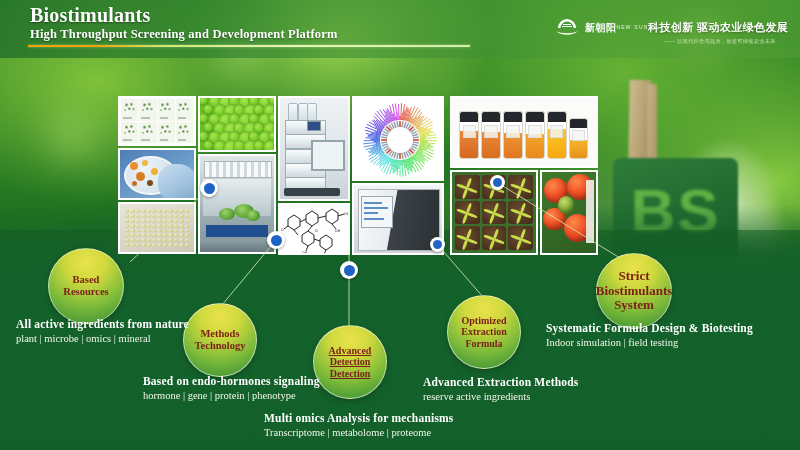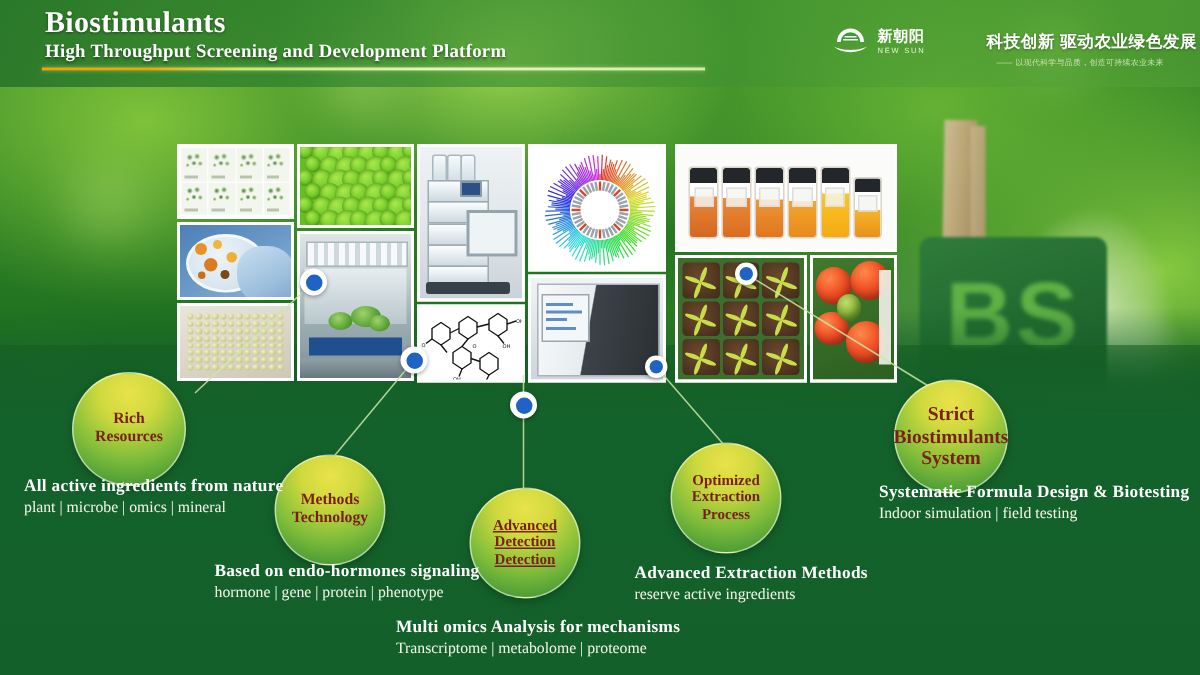--- a/index.html
+++ b/index.html
@@ -98,26 +98,26 @@
   }
   .hdr-rule{
     position:absolute;left:28px;top:45px;width:442px;height:2px;
     background:linear-gradient(90deg,#f0a500 0%,#f0a500 16%,#cfe86a 30%,#e8f6b4 60%,#d6eda0 100%);
     box-shadow:0 0 3px rgba(255,255,255,.4);
   }
 
   
   .brand{position:absolute;left:554px;top:16px;display:flex;align-items:center;gap:5px;}
   .brand-mark{width:26px;height:24px;position:relative;}
-  .brand-name{display:flex;flex-direction:column;line-height:1;}
+  .brand-name{display:flex;flex-direction:row;line-height:1;}
   .brand-cn{font-family:"Liberation Sans",sans-serif;font-size:10px;color:#ffffff;font-weight:bold;letter-spacing:.5px;}
   .brand-en{font-family:"Liberation Sans",sans-serif;font-size:5px;color:#e6f3d8;letter-spacing:1.2px;margin-top:2px;}
 
   .slogan{
-    position:absolute;left:648px;top:20px;width:150px;text-align:right;
+    position:absolute;left:648px;top:20px;width:150px;text-align:left;
     font-family:"Liberation Sans",sans-serif;font-weight:bold;
     font-size:11px;color:#ffffff;letter-spacing:.4px;
     text-shadow:0 1px 2px rgba(0,0,0,.35);
   }
   .slogan-sub{
     position:absolute;left:640px;top:38px;width:160px;text-align:center;
     font-family:"Liberation Sans",sans-serif;
     font-size:5.2px;color:#d9ecc4;letter-spacing:.3px;opacity:.85;
   }
 
@@ -247,21 +247,21 @@
       background:radial-gradient(circle at 50% 18%, #e9e24b 0%, #cfd93d 28%, #7fbc3a 62%, #2f8a34 100%);}
 
   
   .cap{position:absolute;font-family:"Liberation Serif",serif;color:#ffffff;}
   .cap .t1{font-weight:bold;font-size:11.5px;letter-spacing:.2px;white-space:nowrap;}
   .cap .t2{font-size:10.5px;margin-top:3px;white-space:nowrap;color:#f2f7ea;}
   .c1{left:16px;top:318px;}
   .c2{left:143px;top:375px;}
   .c3{left:264px;top:412px;}
   .c4{left:423px;top:376px;}
-  .c5{left:546px;top:322px;margin-left:40px;}
+  .c5{left:546px;top:322px;}
 </style>
 </head>
 <body>
 
 <div id="slide">
 
   <div class="bg-layer bg-base"></div>
   <div class="bg-layer bg-blobs"></div>
   <div class="hand"></div>
   <div class="stick"></div>
@@ -863,21 +863,21 @@
     </div>
   <div class="dot sm" style="left:430px;top:237px;">
       <i></i>
     </div>
   <div class="dot sm" style="left:490px;top:175px;">
       <i></i>
     </div>
 
   <div class="bubble b1">
     <span>
-      <span>Rich</span><br>
+      <span>Based</span><br>
       <span>Resources</span>
     </span>
   </div>
 
   <div class="bubble b2">
     <span>
       <span>Methods</span><br>
       <span>Technology</span>
     </span>
   </div>
@@ -887,21 +887,21 @@
       <span>Advanced</span><br>
       <span>Detection</span><br>
       <span>Detection</span>
     </span>
   </div>
 
   <div class="bubble b4">
     <span>
       <span>Optimized</span><br>
       <span>Extraction</span><br>
-      <span>Process</span>
+      <span>Formula</span>
     </span>
   </div>
 
   <div class="bubble b5">
     <span>
       <span>Strict</span><br>
       <span>Biostimulants</span><br>
       <span>System</span>
     </span>
   </div>

